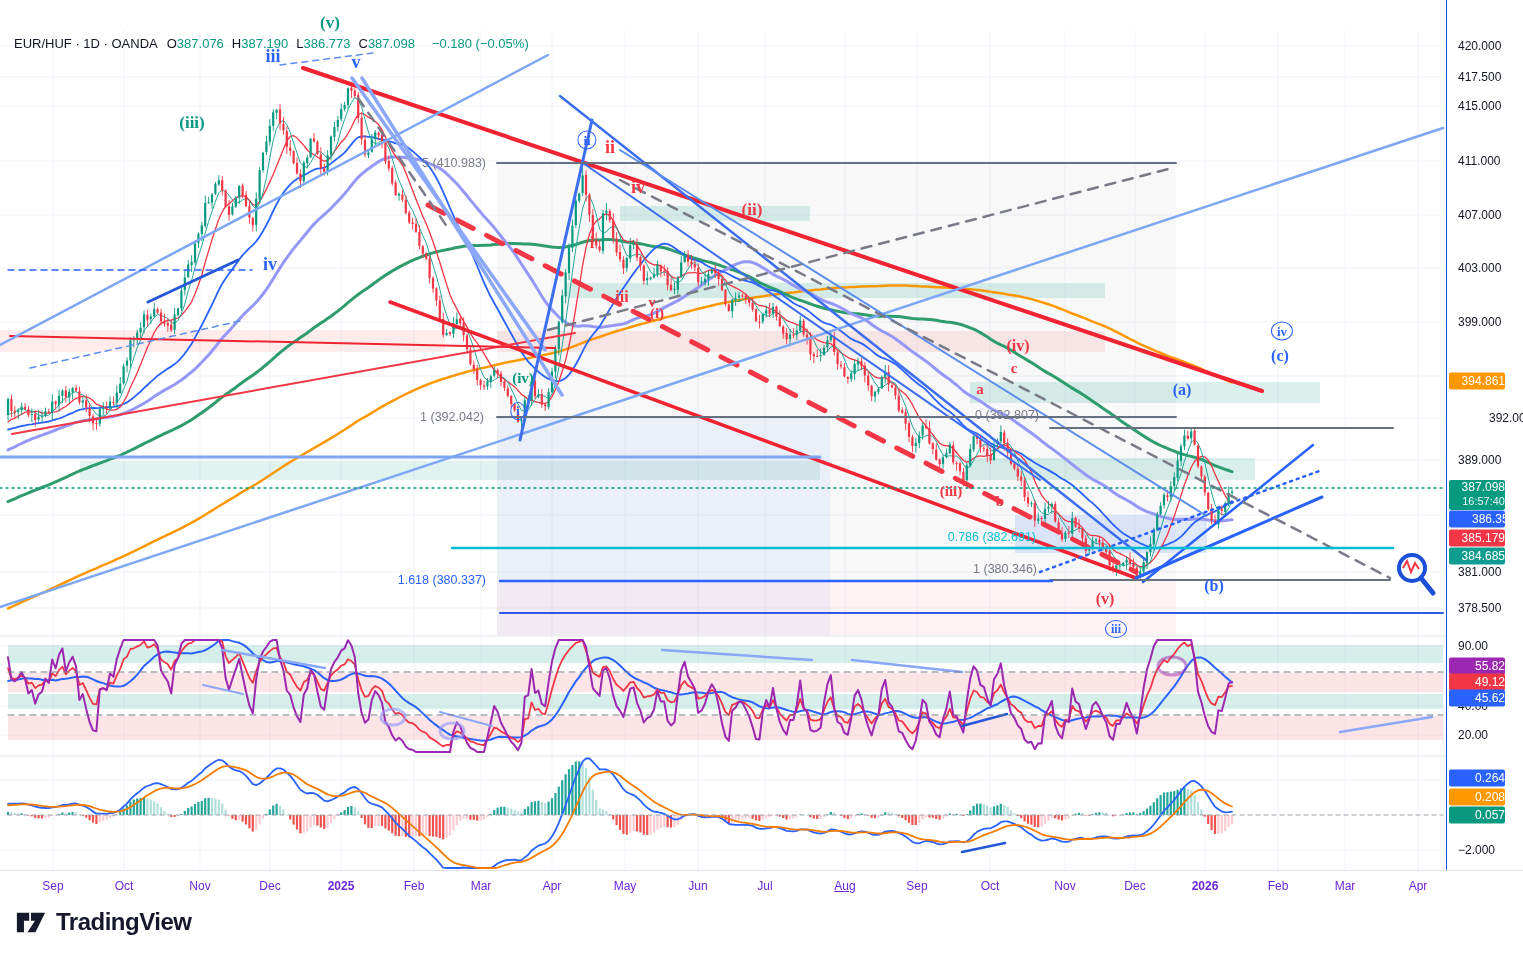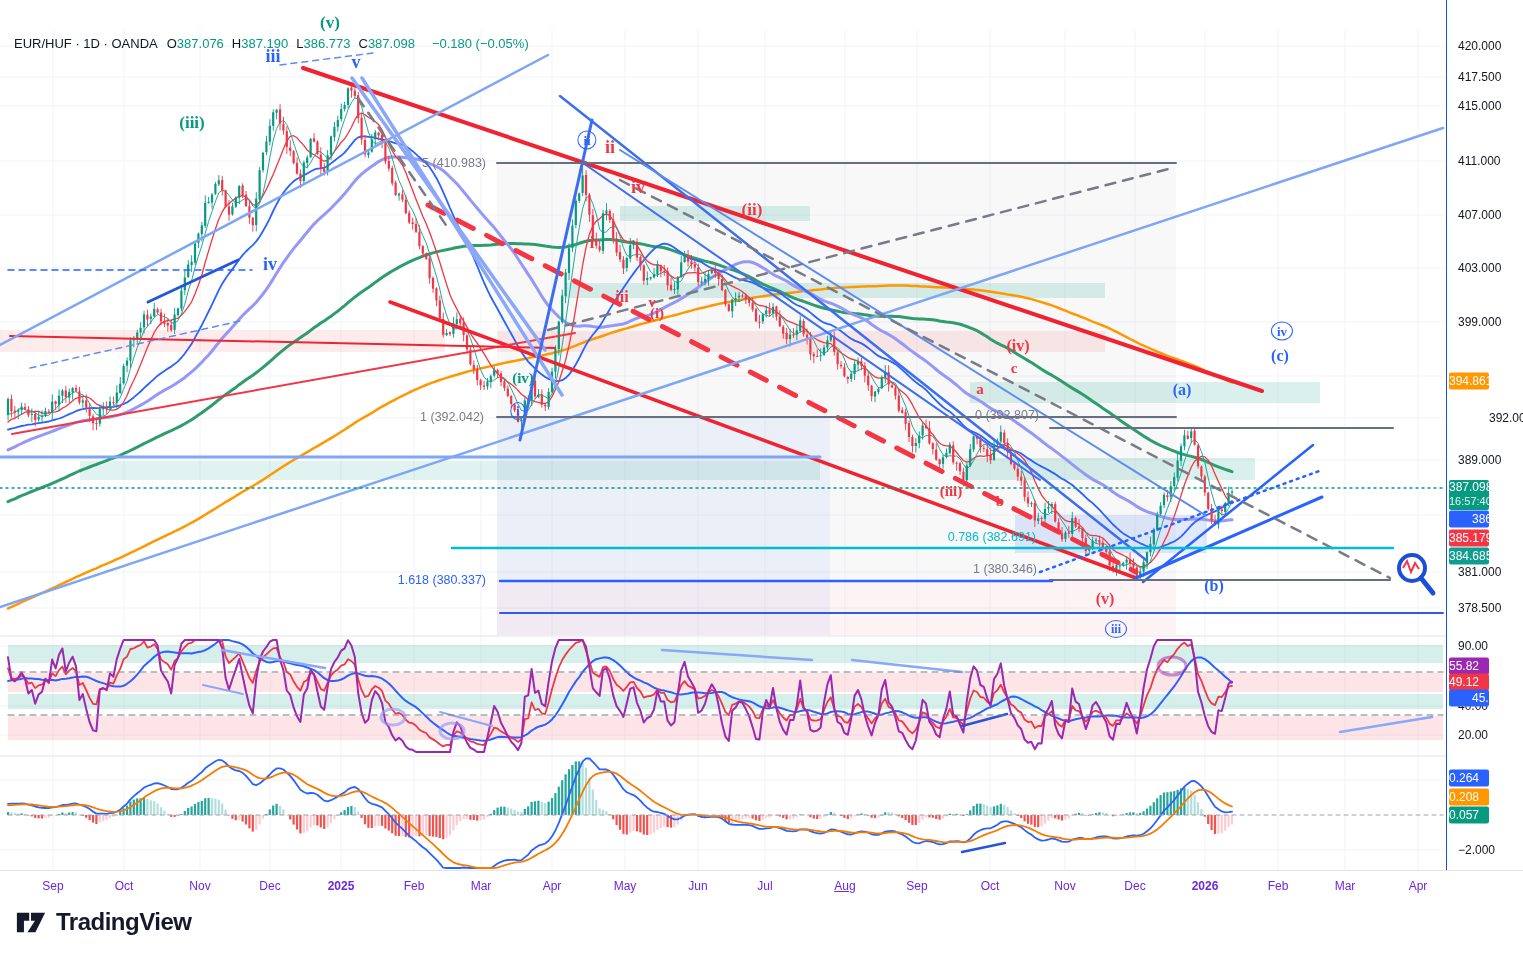--- a/index.html
+++ b/index.html
@@ -12,21 +12,21 @@
   .symbol-bar{left:14px;top:36px;font-size:13px;display:flex;align-items:flex-start;gap:9px;white-space:nowrap}
   .symbol-bar .ttl{color:#131722}
   .symbol-bar .val{color:#089981}
   .symbol-bar .chg{color:#089981}
   #labels-layer{left:0;top:0;width:100%;height:100%;pointer-events:none}
   .wave{position:absolute;transform:translate(-50%,-50%);font-family:"Liberation Serif",serif;font-weight:700;line-height:1}
   .wave.circ{border:1.5px solid;border-radius:50%;padding:2px 5px}
   .fib{position:absolute;transform:translate(-100%,-50%);font-size:12.5px;font-family:"Liberation Sans",sans-serif;white-space:nowrap;padding-right:6px}
   #price-axis{left:1446px;top:0;width:77px;height:870px;background:#fff;border-left:1px solid #1d4ed8}
   .tick{position:absolute;left:11px;transform:translateY(-50%);font-size:12px;color:#131722;white-space:nowrap}
-  .badge{position:absolute;left:2px;width:40px;transform:translateY(-50%);font-size:12px;color:#fff;text-align:left;border-radius:2px;line-height:17px;height:17px}
+  .badge{position:absolute;left:2px;width:56px;transform:translateY(-50%);font-size:12px;color:#fff;text-align:right;border-radius:2px;line-height:17px;height:17px}
   .badge.two{height:30px;line-height:15px;font-weight:400}
   .badge .sub{display:block;font-size:11px;line-height:13px;color:rgba(255,255,255,.9)}
   #time-axis{left:0;top:870px;width:1523px;height:30px;background:#fff;border-top:1px solid #e0e3eb}
   .tlabel{position:absolute;top:8px;transform:translateX(-50%);font-size:12px;color:#6d28d9}
   .tlabel.bold{font-weight:700}
   .logo{left:16px;top:908px;display:flex;align-items:center;gap:10px}
   .logo .txt{font-size:24px;font-weight:800;letter-spacing:-0.5px;color:#15192b}
 </style>
 </head>
 <body>

